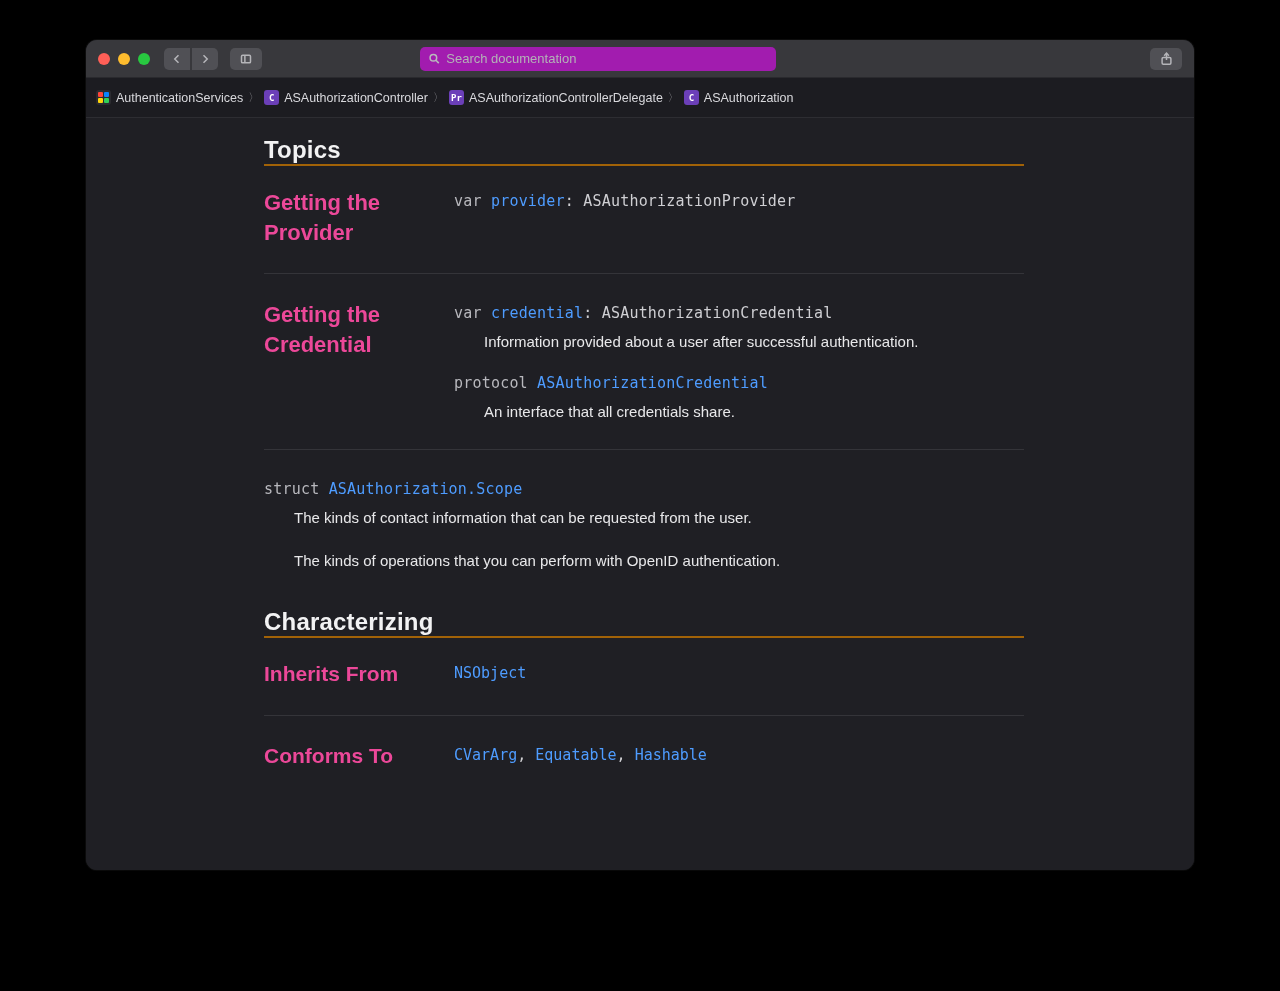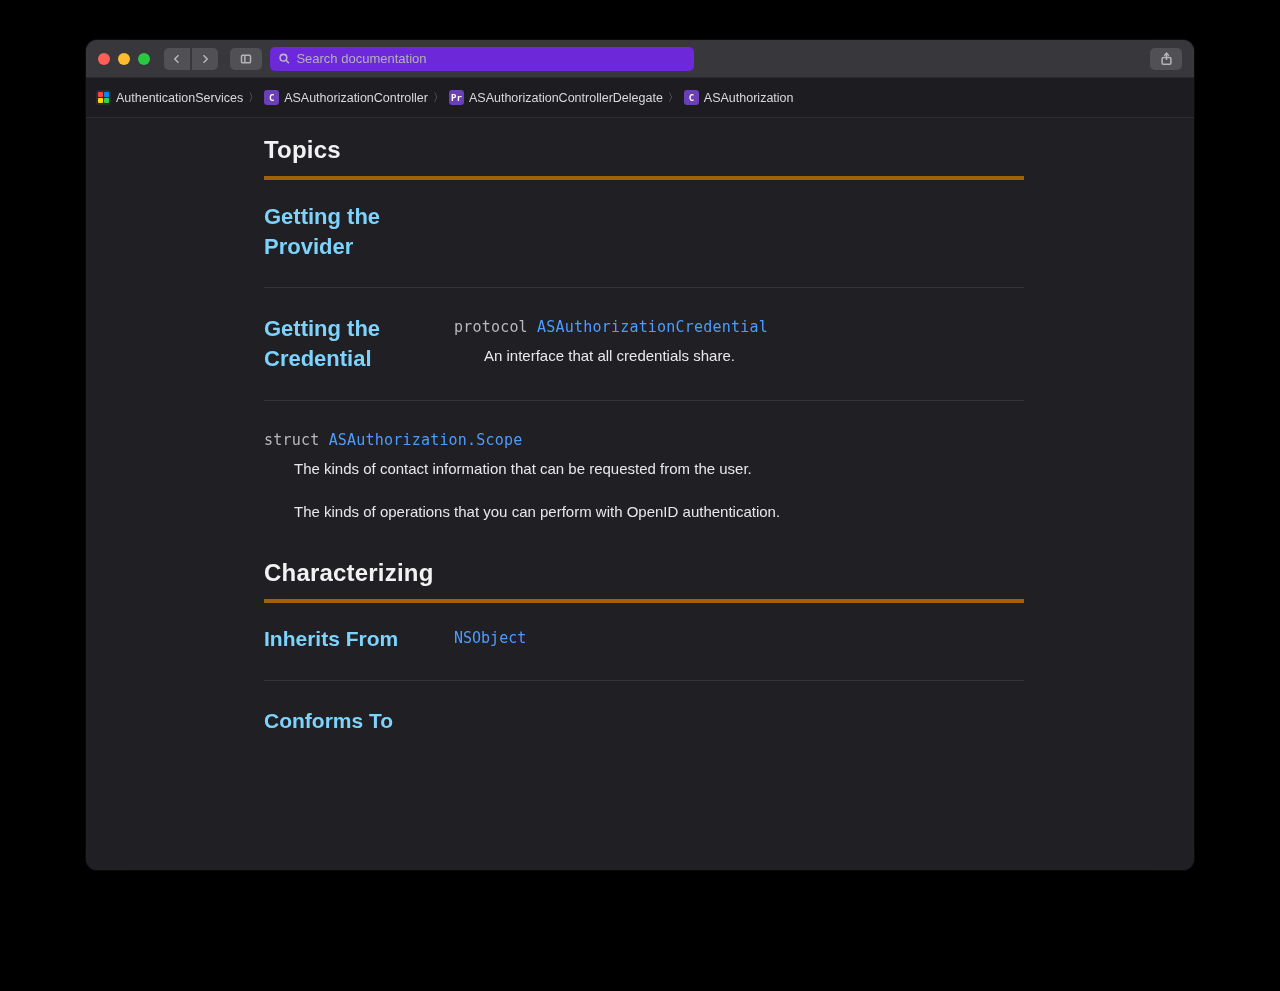--- a/index.html
+++ b/index.html
@@ -48,23 +48,24 @@
     justify-content: center;
     color: #aeaeb2;
   }
   .tb-btn.double { border-radius: 0; }
   .tb-btn.double.first { border-top-left-radius: 5px; border-bottom-left-radius: 5px; }
   .tb-btn.double.last  { border-top-right-radius: 5px; border-bottom-right-radius: 5px; }
   .tb-btn svg { width: 12px; height: 12px; stroke: #b5b5b9; fill: none; stroke-width: 2; }
   .sidebar-btn { margin-left: 4px; width: 32px; }
   .search-wrap {
     flex: 0 0 auto;
-    width: 424px;
+    margin-left: 150px;
+    width: 356px;
     height: 24px;
-    background: #6d28d9;
+    background: #a21caf;
     border-radius: 5px;
     display: flex;
     align-items: center;
     padding: 0 8px;
     gap: 6px;
   }
   .search-wrap svg { width: 13px; height: 13px; stroke: #b9b9bd; fill: none; stroke-width: 2; }
   .search-wrap input {
     background: transparent;
     border: none;
@@ -129,39 +130,39 @@
   }
   .doc {
     max-width: 760px;
     margin: 0 0 0 178px;
     padding: 18px 0 60px 0;
   }
   h2.sec-title {
     font-size: 24px;
     font-weight: 600;
     color: #f2f2f3;
-    padding-bottom: 12px;
-    border-bottom: 4px solid #a16207;
+    padding-bottom: 0;
+    border-bottom: 2px solid #a16207;
     margin-bottom: 22px;
     letter-spacing: 0.2px;
   }
   .topic {
     display: flex;
     gap: 28px;
     padding-bottom: 26px;
     border-bottom: 1px solid #343439;
     margin-bottom: 26px;
   }
   .topic-title {
     width: 162px;
     flex: 0 0 162px;
     font-size: 22px;
     font-weight: 600;
     line-height: 1.35;
-    color: #7dd3fc;
+    color: #ec4899;
   }
   .topic-items { flex: 1; padding-top: 4px; }
   .item { margin-bottom: 20px; }
   .item:last-child { margin-bottom: 0; }
   .decl {
     font-family: ui-monospace, "SF Mono", Menlo, Consolas, monospace;
     font-size: 15px;
     color: #b8b8bd;
     margin-bottom: 8px;
     letter-spacing: 0.2px;
@@ -269,27 +270,40 @@
 
   <div class="content">
     <div class="doc">
 
       <h2 class="sec-title">Topics</h2>
 
       <div class="topic">
         <div class="topic-title">Getting the Provider</div>
         <div class="topic-items">
           <div class="item">
+            <div class="decl">
+              <span class="kw">var</span>
+              <span> </span>
+              <span class="sym">provider</span><span class="type">: ASAuthorizationProvider</span>
+            </div>
           </div>
         </div>
       </div>
 
       <div class="topic">
         <div class="topic-title">Getting the Credential</div>
         <div class="topic-items">
+          <div class="item">
+            <div class="decl">
+              <span class="kw">var</span>
+              <span> </span>
+              <span class="sym">credential</span><span class="type">: ASAuthorizationCredential</span>
+            </div>
+            <div class="desc">Information provided about a user after successful authentication.</div>
+          </div>
           <div class="item">
             <div class="decl">
               <span class="kw">protocol</span>
               <span> </span>
               <span class="sym">ASAuthorizationCredential</span>
             </div>
             <div class="desc">An interface that all credentials share.</div>
           </div>
         </div>
       </div>
@@ -312,21 +326,21 @@
 
       <h2 class="sec-title">Characterizing</h2>
 
       <div class="topic">
         <div class="topic-title" style="font-size:21px;">Inherits From</div>
         <div class="topic-items inline-list">
           <span class="sym">NSObject</span>
         </div>
       </div>
 
-      <div class="topic" style="border-bottom:none;flex-direction:column;">
+      <div class="topic" style="border-bottom:none;">
         <div class="topic-title" style="font-size:21px;">Conforms To</div>
         <div class="topic-items inline-list">
           <span class="sym">CVarArg</span><span class="sep">, </span><span class="sym">Equatable</span><span class="sep">, </span><span class="sym">Hashable</span>
         </div>
       </div>
 
     </div>
   </div>
 </div>
 

